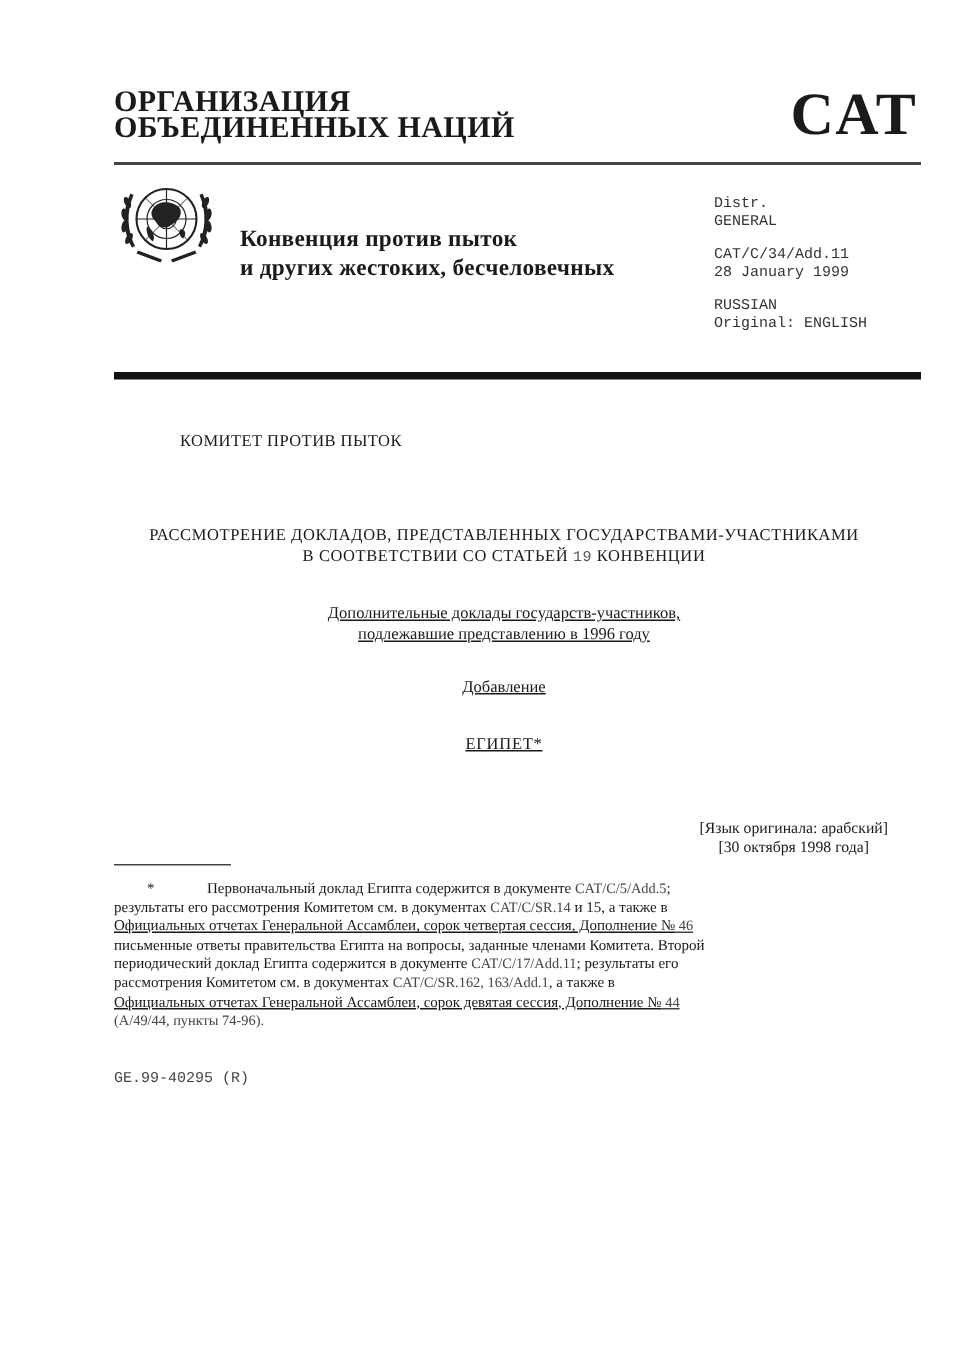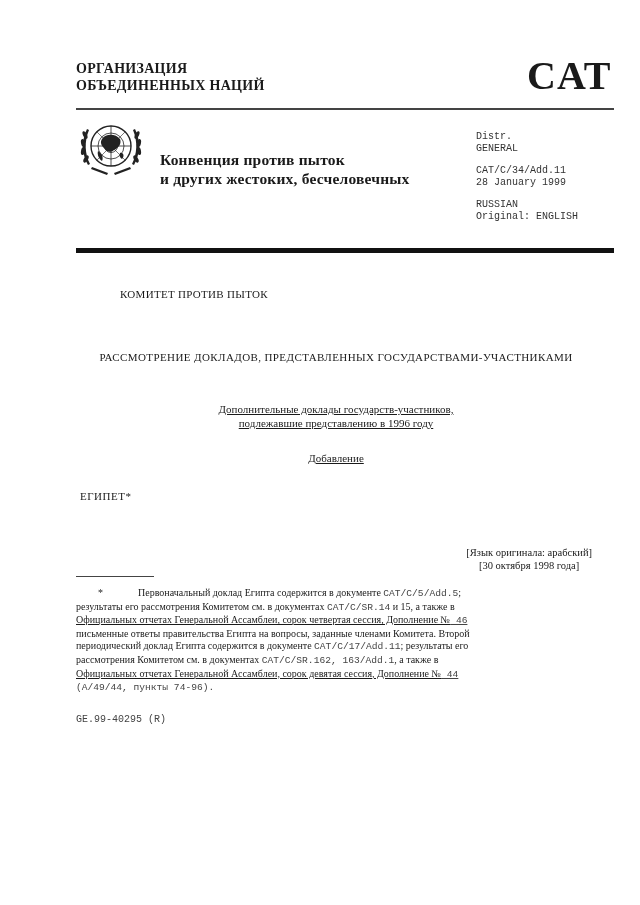--- a/index.html
+++ b/index.html
@@ -1,21 +1,21 @@
 <!DOCTYPE html>
 <html><head>
 <meta charset="utf-8">
 <style>
   html, body { margin: 0; padding: 0; background: #ffffff; }
   body { width: 640px; height: 905px; position: relative; overflow: hidden; color: #1a1a1a; }
   .abs { position: absolute; }
   .serif { font-family: "Liberation Serif", "DejaVu Serif", serif; }
   .mono { font-family: "Liberation Mono", "DejaVu Sans Mono", monospace; }
 
-  .org-name { left: 76px; top: 60px; font-size: 14px; font-weight: bold; line-height: 17px; letter-spacing: 0.3px; }
+  .org-name { left: 76px; top: 60px; font-size: 20px; font-weight: bold; line-height: 17px; letter-spacing: 0.3px; }
   .org-name div { white-space: nowrap; }
   .symbol { left: 527px; top: 55px; font-size: 40px; font-weight: bold; letter-spacing: 1px; line-height: 42px; }
 
   .rule-thin { left: 76px; top: 108px; width: 538px; height: 2px; background: #444; }
 
   .emblem { left: 78px; top: 117px; width: 66px; height: 62px; }
 
   .convention { left: 160px; top: 131px; font-size: 15.5px; font-weight: bold; line-height: 18.5px; letter-spacing: 0.2px; margin-top: 20px; }
   .convention div { white-space: nowrap; }
 
@@ -28,30 +28,30 @@
 
   .heading { left: 80px; width: 512px; top: 350px; text-align: center; font-size: 11px; line-height: 14px; letter-spacing: 0.4px; }
   .heading .num { font-family: "Liberation Mono", monospace; font-size: 10px; color:#555; }
 
   .subtitle { left: 80px; width: 512px; top: 402px; text-align: center; font-size: 11px; line-height: 14px; }
   .subtitle span { text-decoration: underline; }
 
   .addendum { left: 80px; width: 512px; top: 452px; text-align: center; font-size: 11px; }
   .addendum span { text-decoration: underline; }
 
-  .country { left: 80px; width: 512px; top: 490px; text-align: left; font-size: 11px; letter-spacing: 0.5px; }
+  .country { left: 80px; width: 512px; top: 490px; text-align: center; font-size: 11px; letter-spacing: 0.5px; text-decoration: underline; }
 
   .lang { right: 48px; top: 512px; text-align: center; font-size: 10.5px; line-height: 12.5px; margin-top: 35px; }
   .lang div { white-space: nowrap; }
 
   .fn-rule { left: 76px; top: 576px; width: 78px; height: 1px; background: #444; }
 
   .footnote { left: 76px; top: 587px; width: 540px; font-size: 10px; line-height: 12.6px; }
   .footnote .line { white-space: nowrap; }
-  .footnote .ref { font-family: Liberation Mono, monospace; font-size: 9.6px; color: #444; }
+  .footnote .ref { font-family: Liberation Serif, serif; font-size: 9.6px; color: #444; }
   .footnote .u { text-decoration: underline; }
   .footnote .star { display: inline-block; width: 62px; padding-left: 22px; box-sizing: border-box; }
 
   .jobnum { left: 76px; top: 714px; font-size: 10px; color: #444; }
 </style>
 </head>
 <body>
 
 <div class="abs org-name serif">
   <div>ОРГАНИЗАЦИЯ</div>
@@ -107,20 +107,21 @@
   <div>RUSSIAN</div>
   <div>Original:  ENGLISH</div>
 </div>
 
 <div class="abs rule-thick"></div>
 
 <div class="abs committee serif">КОМИТЕТ  ПРОТИВ  ПЫТОК</div>
 
 <div class="abs heading serif">
   <div>РАССМОТРЕНИЕ  ДОКЛАДОВ,  ПРЕДСТАВЛЕННЫХ  ГОСУДАРСТВАМИ-УЧАСТНИКАМИ</div>
+  <div><span>В  СООТВЕТСТВИИ  СО  СТАТЬЕЙ </span><span class="num">19</span><span> КОНВЕНЦИИ</span></div>
 </div>
 
 <div class="abs subtitle serif">
   <div><span>Дополнительные  доклады  государств-участников,</span></div>
   <div><span>подлежавшие  представлению  в  1996  году</span></div>
 </div>
 
 <div class="abs addendum serif"><span>Добавление</span></div>
 
 <div class="abs country serif">ЕГИПЕТ*</div>

